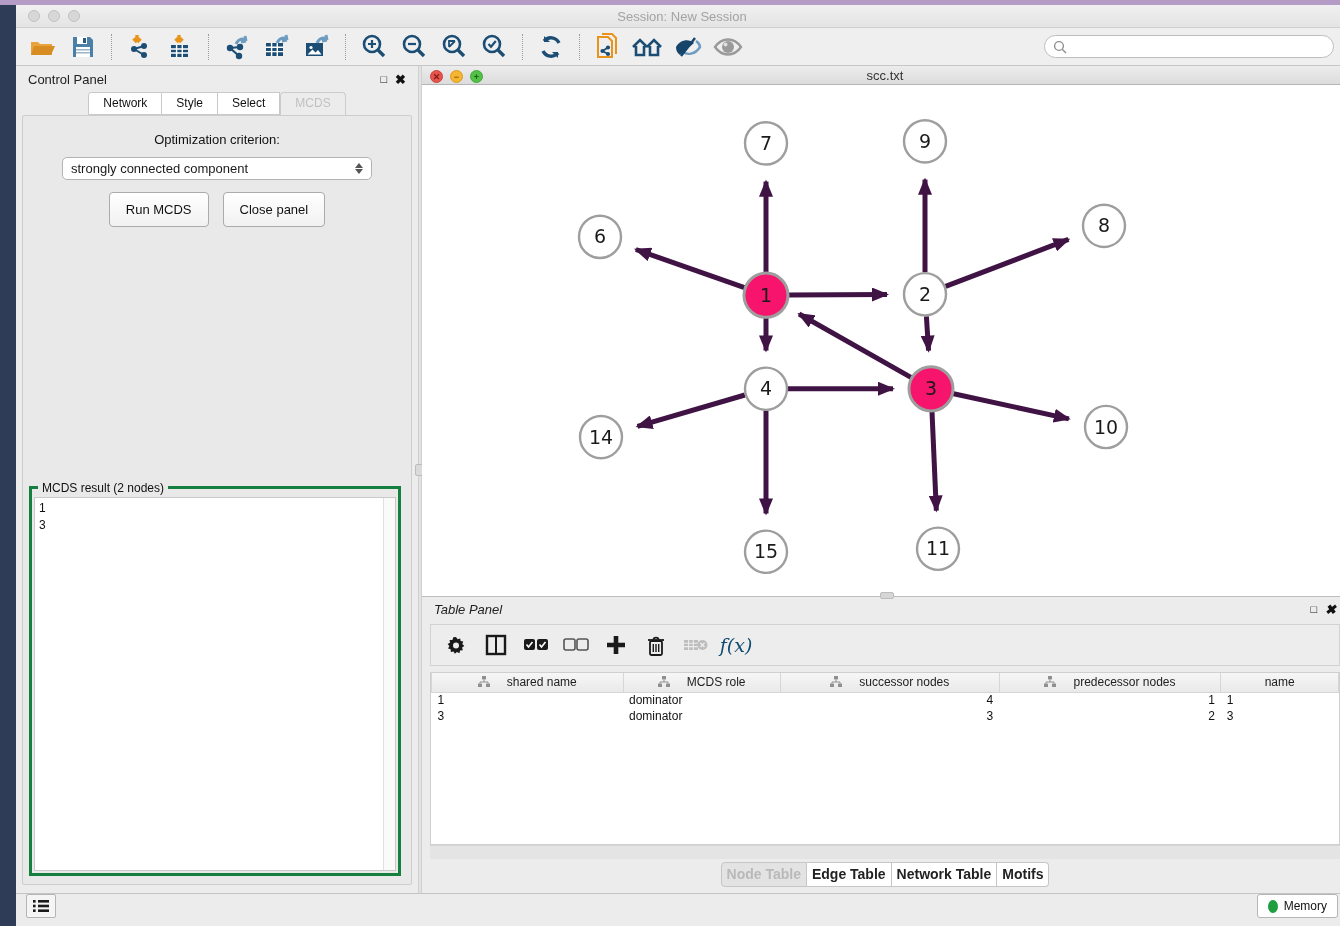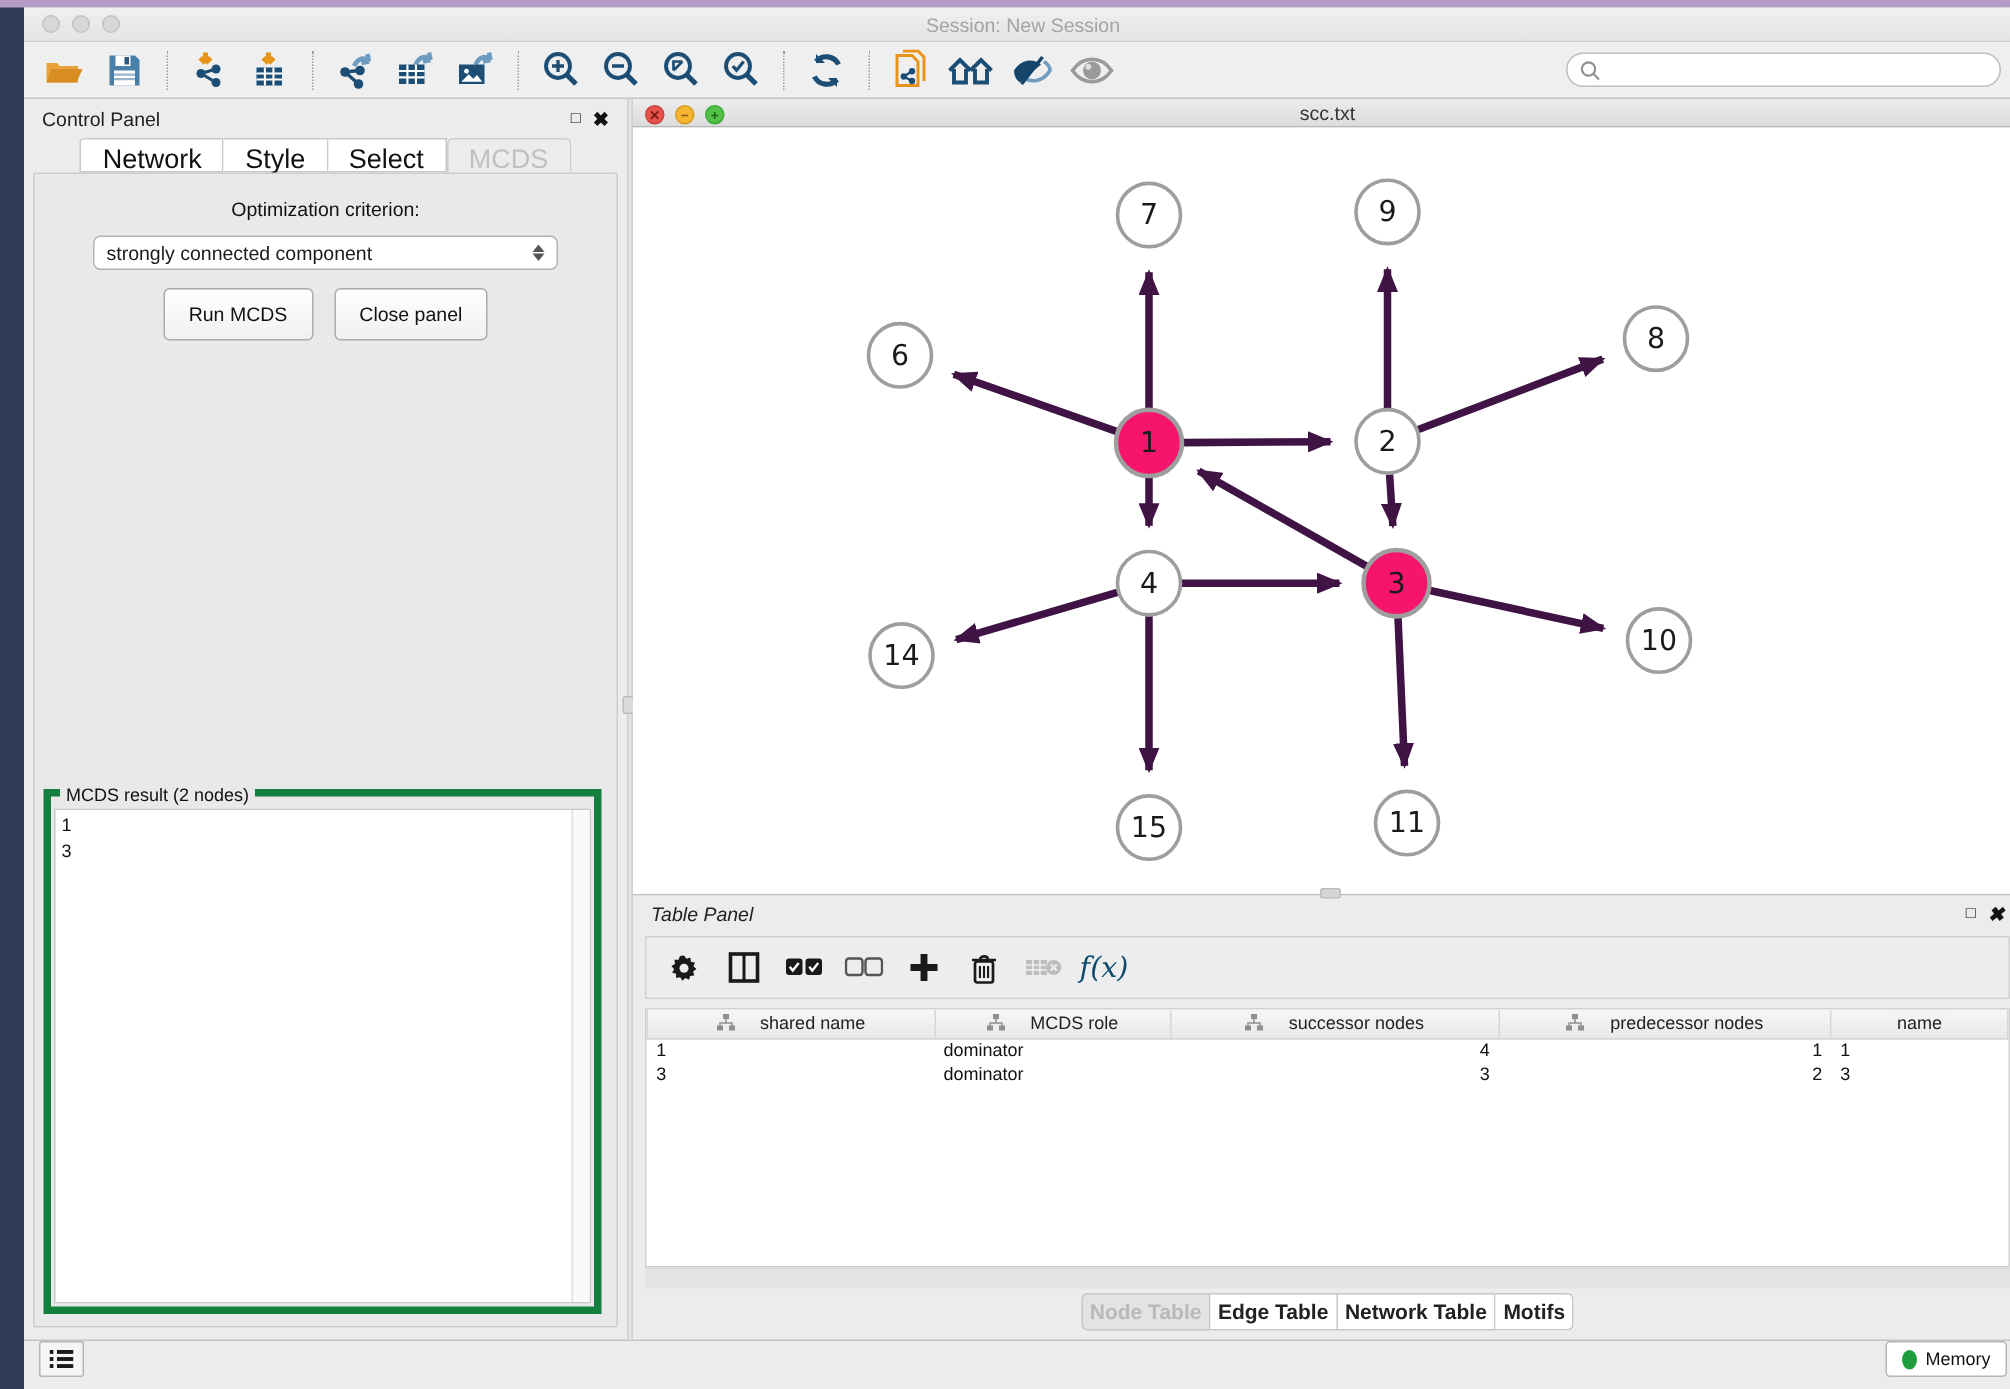--- a/index.html
+++ b/index.html
@@ -32,33 +32,33 @@
   .v-grip { position:absolute; top:398px; left:-4px; width:11px; height:12px; background:#dadada; border:1px solid #bdbdbd; border-radius:2px; }
   .right-col { flex:1; display:flex; flex-direction:column; min-width:0; }
 
   
   .panel-titlerow { height:26px; display:flex; align-items:center; padding:0 12px; }
   .panel-title { font-size:13px; color:#222; }
   .panel-winbtns { margin-left:auto; display:flex; gap:8px; align-items:center; color:#111; }
   .wb { font-size:13px; font-weight:bold; line-height:1; cursor:default; }
   .wb.float { font-size:11px; }
   .cp-tabs { display:flex; justify-content:center; height:23px; }
-  .cp-tab { background:#fff; border:1px solid #c9c9c9; border-left:none; padding:3px 14px 4px; font-size:18px; color:#111; cursor:default; }
+  .cp-tab { background:#fff; border:1px solid #c9c9c9; border-left:none; padding:3px 14px 4px; font-size:12px; color:#111; cursor:default; }
   .cp-tab:first-child { border-left:1px solid #c9c9c9; border-radius:3px 0 0 0; }
   .cp-tab.mcds { background:#ececec; color:#c0c0c0; border-radius:4px 4px 0 0; border:1px solid #cccccc; border-bottom:none; }
   .cp-body { flex:1; margin:0 6px 8px 6px; background:#e9e9e9; border:1px solid #cdcdcd; border-radius:2px; position:relative; padding-top:16px; }
   .opt-label { text-align:center; font-size:13px; color:#111; margin-bottom:10px; }
   .opt-select { margin:0 auto; width:310px; height:23px; background:#fff; border:1px solid #b3b3b3; border-radius:5px; display:flex; align-items:center; padding:0 8px; font-size:13px; }
   .opt-select .stepper { margin-left:auto; display:flex; flex-direction:column; gap:1px; }
   .opt-select .stepper i { width:0; height:0; border-left:4px solid transparent; border-right:4px solid transparent; }
   .opt-select .stepper i.up { border-bottom:5px solid #555; }
   .opt-select .stepper i.down { border-top:5px solid #555; }
   .cp-buttons { display:flex; justify-content:center; gap:14px; margin-top:12px; }
   .btn { background:linear-gradient(#ffffff,#f1f1f1); border:1px solid #ababab; border-radius:4px; font-size:13px; padding:9px 16px; color:#111; cursor:default; font-family:"Liberation Sans",sans-serif; }
-  .result-box { position:absolute; left:6px; right:10px; top:370px; bottom:8px; border:5px solid #15803d; background:#e9e9e9;margin-top:40px; }
+  .result-box { position:absolute; left:6px; right:10px; top:370px; bottom:8px; border:3px solid #15803d; background:#e9e9e9; }
   .result-legend { position:absolute; top:-8px; left:6px; background:#e9e9e9; padding:0 4px; font-size:12px; color:#111; }
   .result-area { position:absolute; inset:8px 2px 2px 2px; background:#fff; border:1px solid #c9c9c9; display:flex; }
   .result-text { flex:1; padding:2px 4px; font-size:12px; line-height:1.4; white-space:pre-line; color:#111; }
   .result-scroll { width:12px; background:#fafafa; border-left:1px solid #e0e0e0; }
 
   
   .net-window { height:531px; display:flex; flex-direction:column; border-bottom:1px solid #bdbdbd; }
   .net-titlebar { height:22px; background:linear-gradient(#ececec,#dcdcdc); border-bottom:1px solid #b5b5b5; position:relative; display:flex; align-items:center; justify-content:center; }
   .net-title { font-size:13px; color:#333; }
   .net-tls { position:absolute; left:8px; top:4px; display:flex; gap:7px; }

